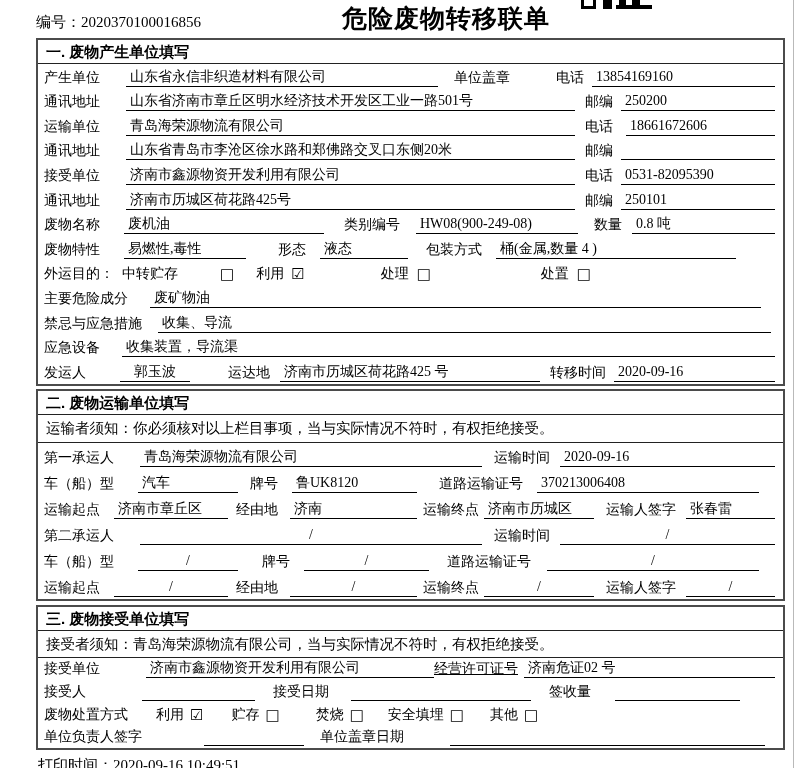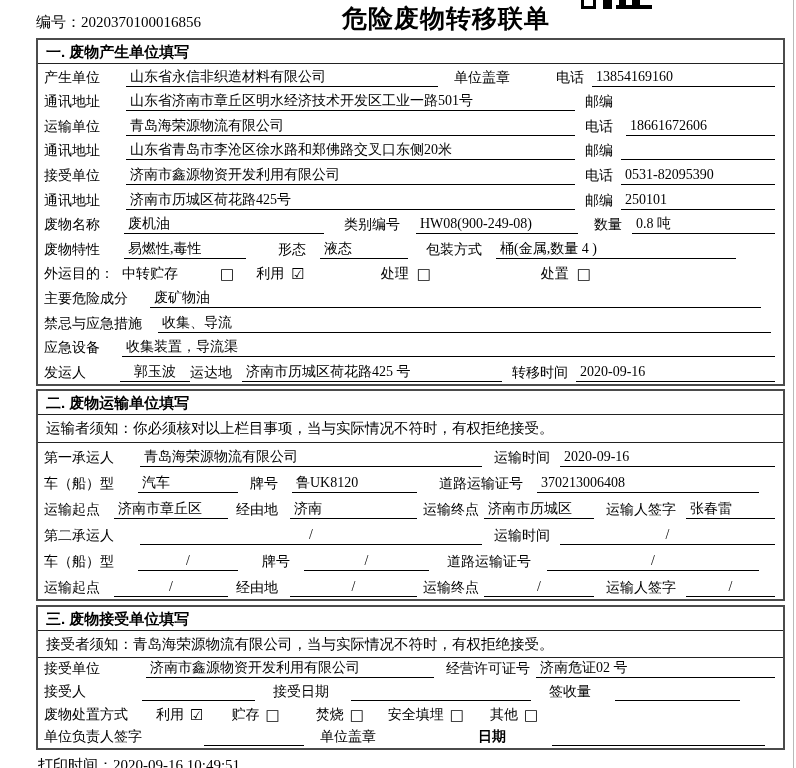--- a/index.html
+++ b/index.html
@@ -92,20 +92,21 @@
       <span class="lbl" style="margin-left:16px;">单位盖章</span>
       <span class="sp"></span>
       <span class="lbl">电话</span>
       <span class="u" style="margin-left:8px; flex:0 0 183px;">13854169160</span>
     </div>
 
     <div class="row">
       <span class="lbl w64">通讯地址</span>
       <span class="u" style="margin-left:18px; flex:0 0 449px;">山东省济南市章丘区明水经济技术开发区工业一路501号</span>
       <span class="lbl" style="margin-left:10px;">邮编</span>
+      <span class="u fill" style="margin-left:8px;">250200</span>
     </div>
 
     <div class="row">
       <span class="lbl w64">运输单位</span>
       <span class="u" style="margin-left:18px; flex:0 0 449px;">青岛海荣源物流有限公司</span>
       <span class="lbl" style="margin-left:10px;">电话</span>
       <span class="u fill" style="margin-left:13px;">18661672606</span>
     </div>
 
     <div class="row">
@@ -170,21 +171,21 @@
     </div>
 
     <div class="row">
       <span class="lbl">应急设备</span>
       <span class="u fill" style="margin-left:22px;">收集装置，导流渠</span>
     </div>
 
     <div class="row">
       <span class="lbl w64">发运人</span>
       <span class="u slash" style="margin-left:12px; flex:0 0 70px;">郭玉波</span>
-      <span class="lbl" style="">运达地</span>
+      <span class="lbl" style="margin-left:38px;">运达地</span>
       <span class="u" style="margin-left:10px; flex:0 0 260px;">济南市历城区荷花路425 号</span>
       <span class="lbl" style="margin-left:10px;">转移时间</span>
       <span class="u fill" style="margin-left:8px;">2020-09-16</span>
     </div>
   </div>
 
   <div class="box b2">
     <div class="sec-title">二. 废物运输单位填写</div>
     <div class="notice">运输者须知：你必须核对以上栏目事项，当与实际情况不符时，有权拒绝接受。</div>
 
@@ -243,21 +244,21 @@
     </div>
   </div>
 
   <div class="box b3" style="margin-top:4px;">
     <div class="sec-title">三. 废物接受单位填写</div>
     <div class="notice" style="height:27px;">接受者须知：青岛海荣源物流有限公司，当与实际情况不符时，有权拒绝接受。</div>
 
     <div class="row">
       <span class="lbl w64">接受单位</span>
       <span class="u" style="margin-left:38px; flex:0 0 288px;">济南市鑫源物资开发利用有限公司</span>
-      <span class="lbl" style="margin-left:12px;">经营许可证号</span>
+      <span class="lbl" style="text-decoration:underline;">经营许可证号</span>
       <span class="u fill" style="margin-left:6px;">济南危证02 号</span>
     </div>
 
     <div class="row">
       <span class="lbl">接受人</span>
       <span class="u" style="margin-left:56px; flex:0 0 113px;"></span>
       <span class="lbl" style="margin-left:18px;">接受日期</span>
       <span class="u" style="margin-left:22px; flex:0 0 180px;"></span>
       <span class="lbl" style="margin-left:18px;">签收量</span>
       <span class="u" style="margin-left:24px; flex:0 0 125px;"></span>
@@ -274,21 +275,21 @@
       <span class="lbl" style="margin-left:24px;">安全填埋</span>
       <span class="cb" style="margin-left:6px;">□</span>
       <span class="lbl" style="margin-left:26px;">其他</span>
       <span class="cb" style="margin-left:6px;">□</span>
     </div>
 
     <div class="row">
       <span class="lbl">单位负责人签字</span>
       <span class="u" style="margin-left:62px; flex:0 0 100px;"></span>
       <span class="lbl" style="margin-left:16px;">单位盖章</span>
-      <span class="lbl" style="margin-left:102px;font-weight:bold;">日期</span>
+      <span class="lbl" style="">日期</span>
       <span class="u fill" style="margin-left:46px; margin-right:10px;"></span>
     </div>
   </div>
 
   <div class="print-line">
     <span>打印时间：</span><span>2020-09-16 10:49:51</span>
   </div>
 </div>
 
 </body></html>

